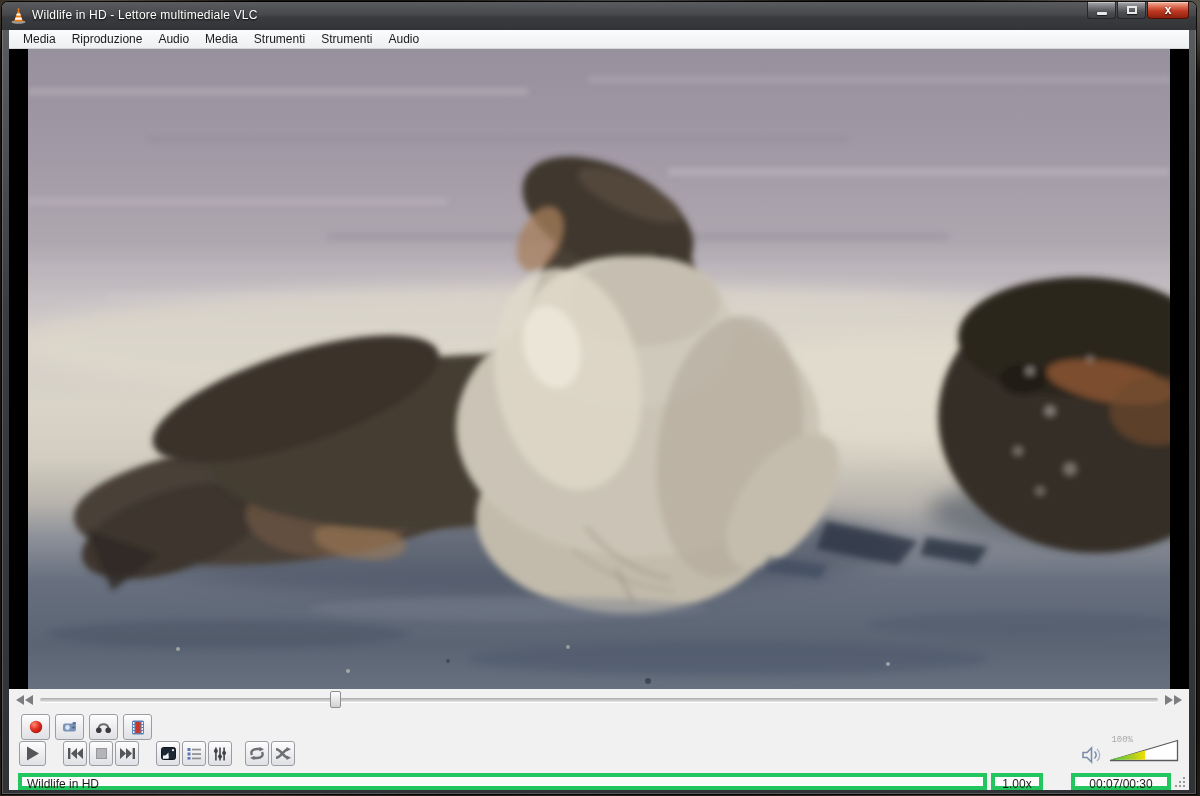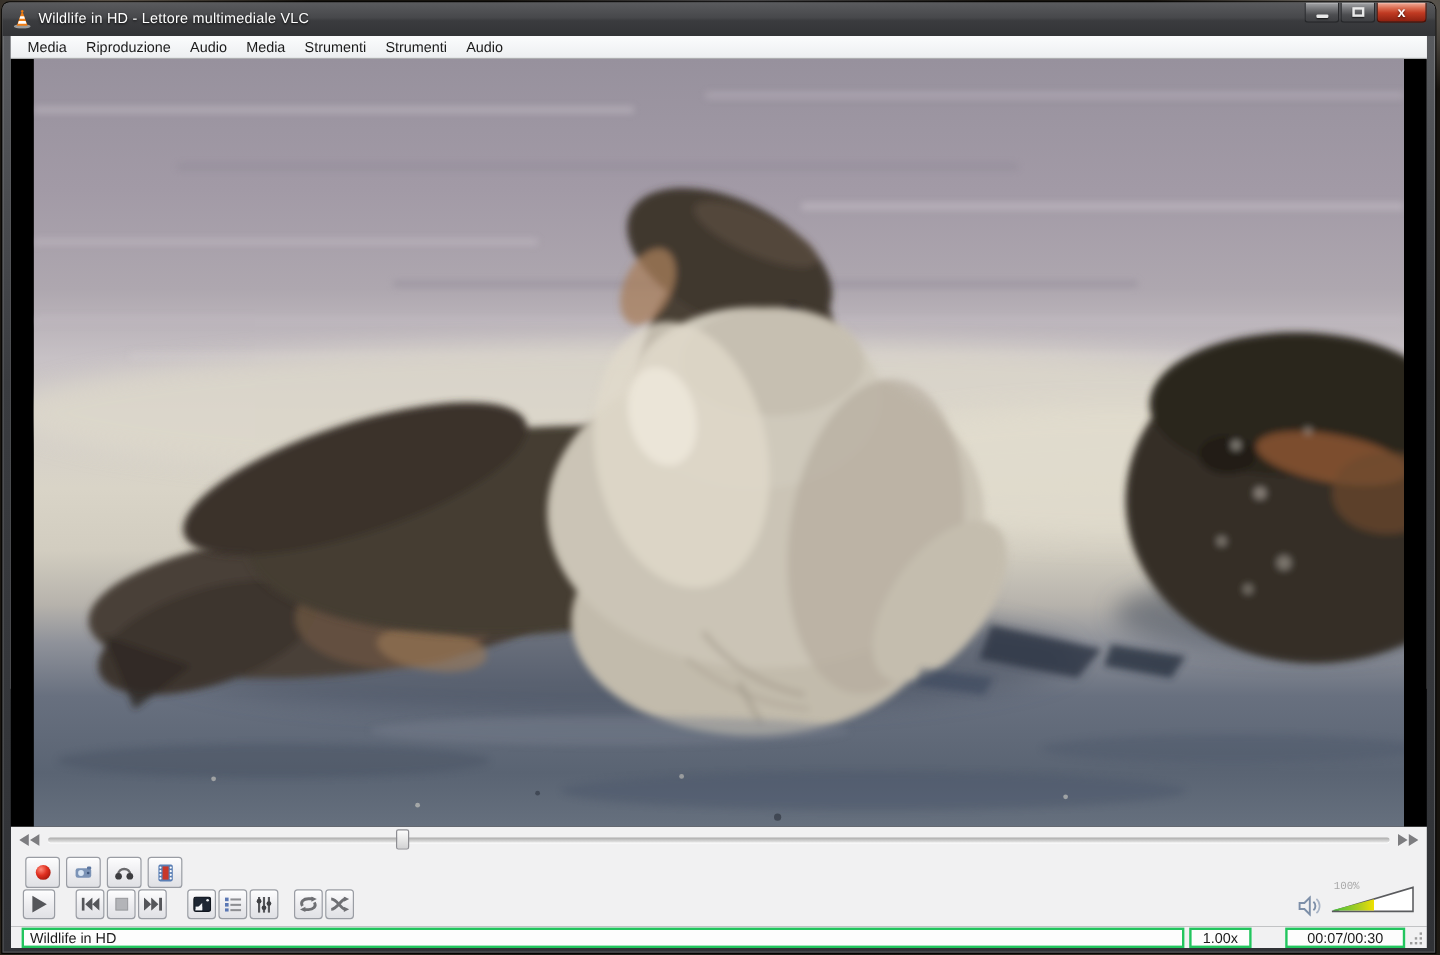--- a/index.html
+++ b/index.html
@@ -67,21 +67,21 @@
   .btn.small { width:29px; height:26px; }
   .btn.play  { width:27px; height:25px; }
   .btn.norm  { width:24px; height:25px; }
   .grp { display:flex; gap:2px; }
   .sp16 { width:17px; } .sp12 { width:13px; }
   .vol-cluster { position:absolute; right:0; top:0; height:25px; display:flex; align-items:flex-end; }
   .vol-pct { position:absolute; right:46px; top:-4px; font-size:9px; color:#a9a9a9;font-family:Liberation Mono, monospace; }
   
   .statusbar { position:absolute; left:0; top:742px; width:100%; height:18px; background:#f1f1f2;
     display:flex; align-items:center; padding:0 4px; gap:4px; }
-  .sbox { height:17px; border:2px solid #22c55e; background:#fdfdfd; font-size:12px; color:#1c1c1c;
+  .sbox { height:17px; border:4px solid #22c55e; background:#fdfdfd; font-size:12px; color:#1c1c1c;
     line-height:15px; padding:0 5px; white-space:nowrap; }
   .sbox.now { flex:1; margin-left:5px; }
   .sbox.speed { width:52px; text-align:center; }
   .sbox.time  { width:100px; text-align:center;margin-left:24px; }
   .grip { width:10px; height:12px; position:relative; }
   .grip i { position:absolute; width:2px; height:2px; background:#9b9b9b; }
 </style>
 </head>
 <body>
 

